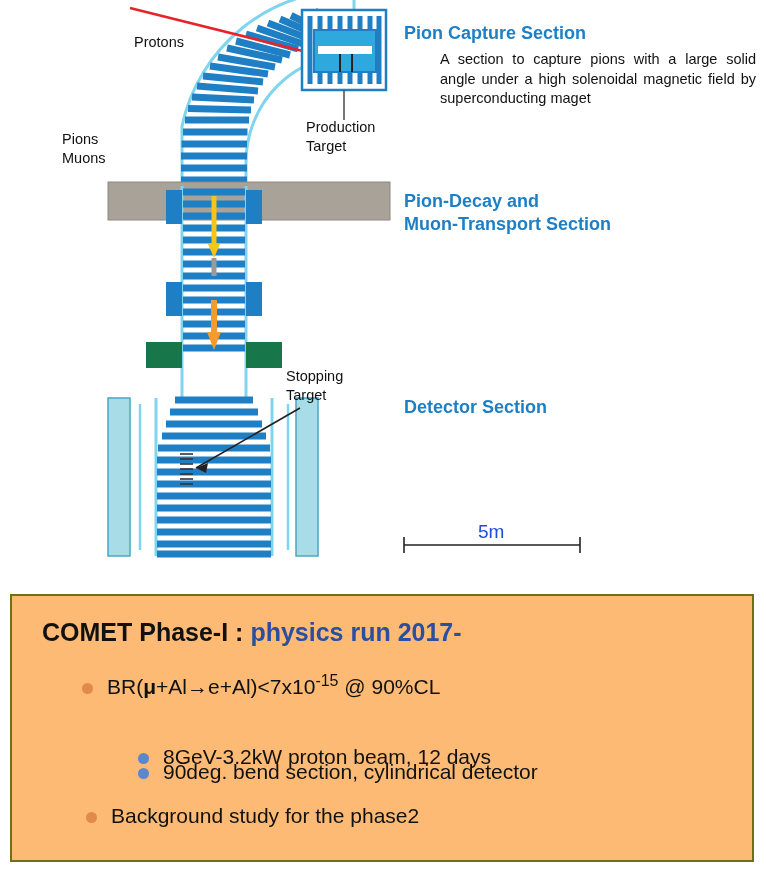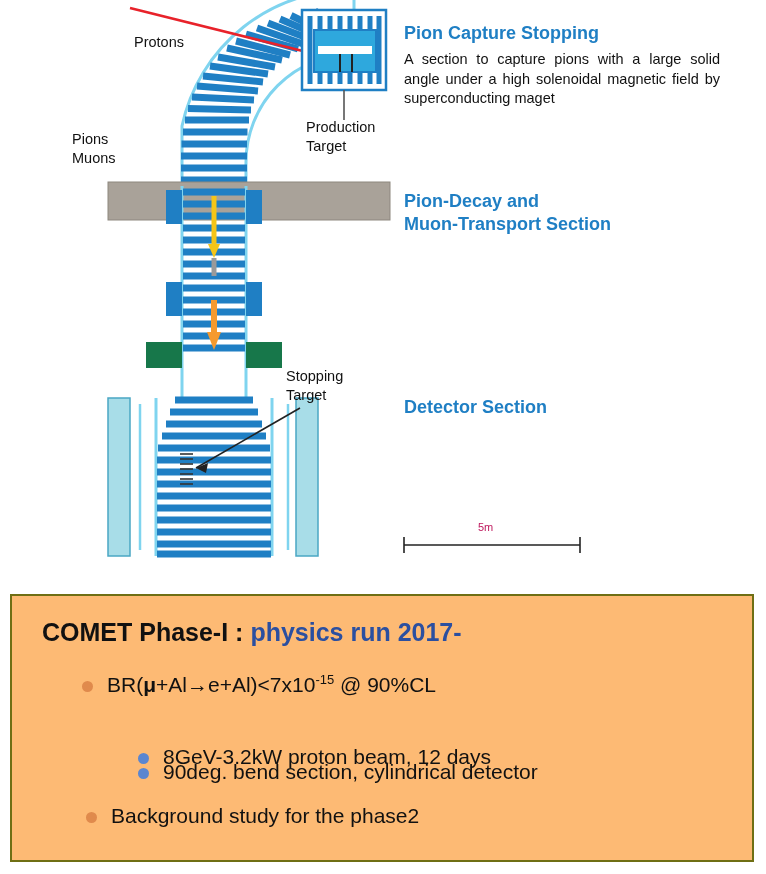--- a/index.html
+++ b/index.html
@@ -42,36 +42,37 @@
     line-height: 23px;
     white-space: pre-line;
   }
   .sec-body {
     position: absolute;
     color: #111111;
     font-size: 14.5px;
     line-height: 19.5px;
     text-align: justify;
     white-space: pre-line;
+    margin-left: 36px;
   }
   .plain-label {
     position: absolute;
     color: #111111;
     font-size: 14.5px;
     line-height: 19px;
     white-space: pre-line;
   }
   .label-center {
     text-align: left;
   }
 
   .scalebar-label {
     position: absolute;
-    font-size: 11px;
-    color: #be185d;
+    font-size: 19px;
+    color: #1d4ed8;
   }
 
   
   #callout {
     position: absolute;
     left: 10px;
     top: 594px;
     width: 744px;
     height: 268px;
     background: #fdba74;
@@ -104,21 +105,21 @@
     flex: none;
   }
   .dot.orange { background: #e08a4c; }
   .dot.blue   { background: #5b86d0; }
   .bullet-text {
     font-size: 21px;
     color: #111111;
     white-space: nowrap;
   }
   .bullet-text sup {
-    font-size: 13px;
+    font-size: 16px;
     vertical-align: super;
     text-align: center;
   }
   .bold-mu { font-weight: bold; }
 </style>
 </head>
 <body>
 
 <div id="stage">
 
@@ -253,32 +254,32 @@
 
       <g stroke="#222222" stroke-width="1.6">
         <line x1="404" y1="545" x2="580" y2="545"></line>
         <line x1="404" y1="537" x2="404" y2="553"></line>
         <line x1="580" y1="537" x2="580" y2="553"></line>
       </g>
     </svg>
 
     <div class="plain-label" style="left:134px; top:33px;">Protons</div>
 
-    <div class="plain-label" style="left:72px; top:130px;">Pions
+    <div class="plain-label" style="left:62px; top:130px;">Pions
 Muons</div>
 
     <div class="plain-label label-center" style="left:306px; top:118px; width:86px;">Production
 Target</div>
 
     <div class="plain-label label-center" style="left:286px; top:367px; width:86px;">Stopping
 Target</div>
 
     <div class="scalebar-label" style="left:478px; top:521px;">5m</div>
 
-    <div class="sec-title" style="left:404px; top:22px;">Pion Capture Stopping</div>
+    <div class="sec-title" style="left:404px; top:22px;">Pion Capture Section</div>
     <div class="sec-body" style="left:404px; top:50px; width:316px;">A section to capture pions with a large solid angle under a high solenoidal magnetic field by superconducting maget</div>
 
     <div class="sec-title" style="left:404px; top:190px;">Pion-Decay and
 Muon-Transport Section</div>
 
     <div class="sec-title" style="left:404px; top:396px;">Detector Section</div>
   </div>
 
   <div id="callout">
 

